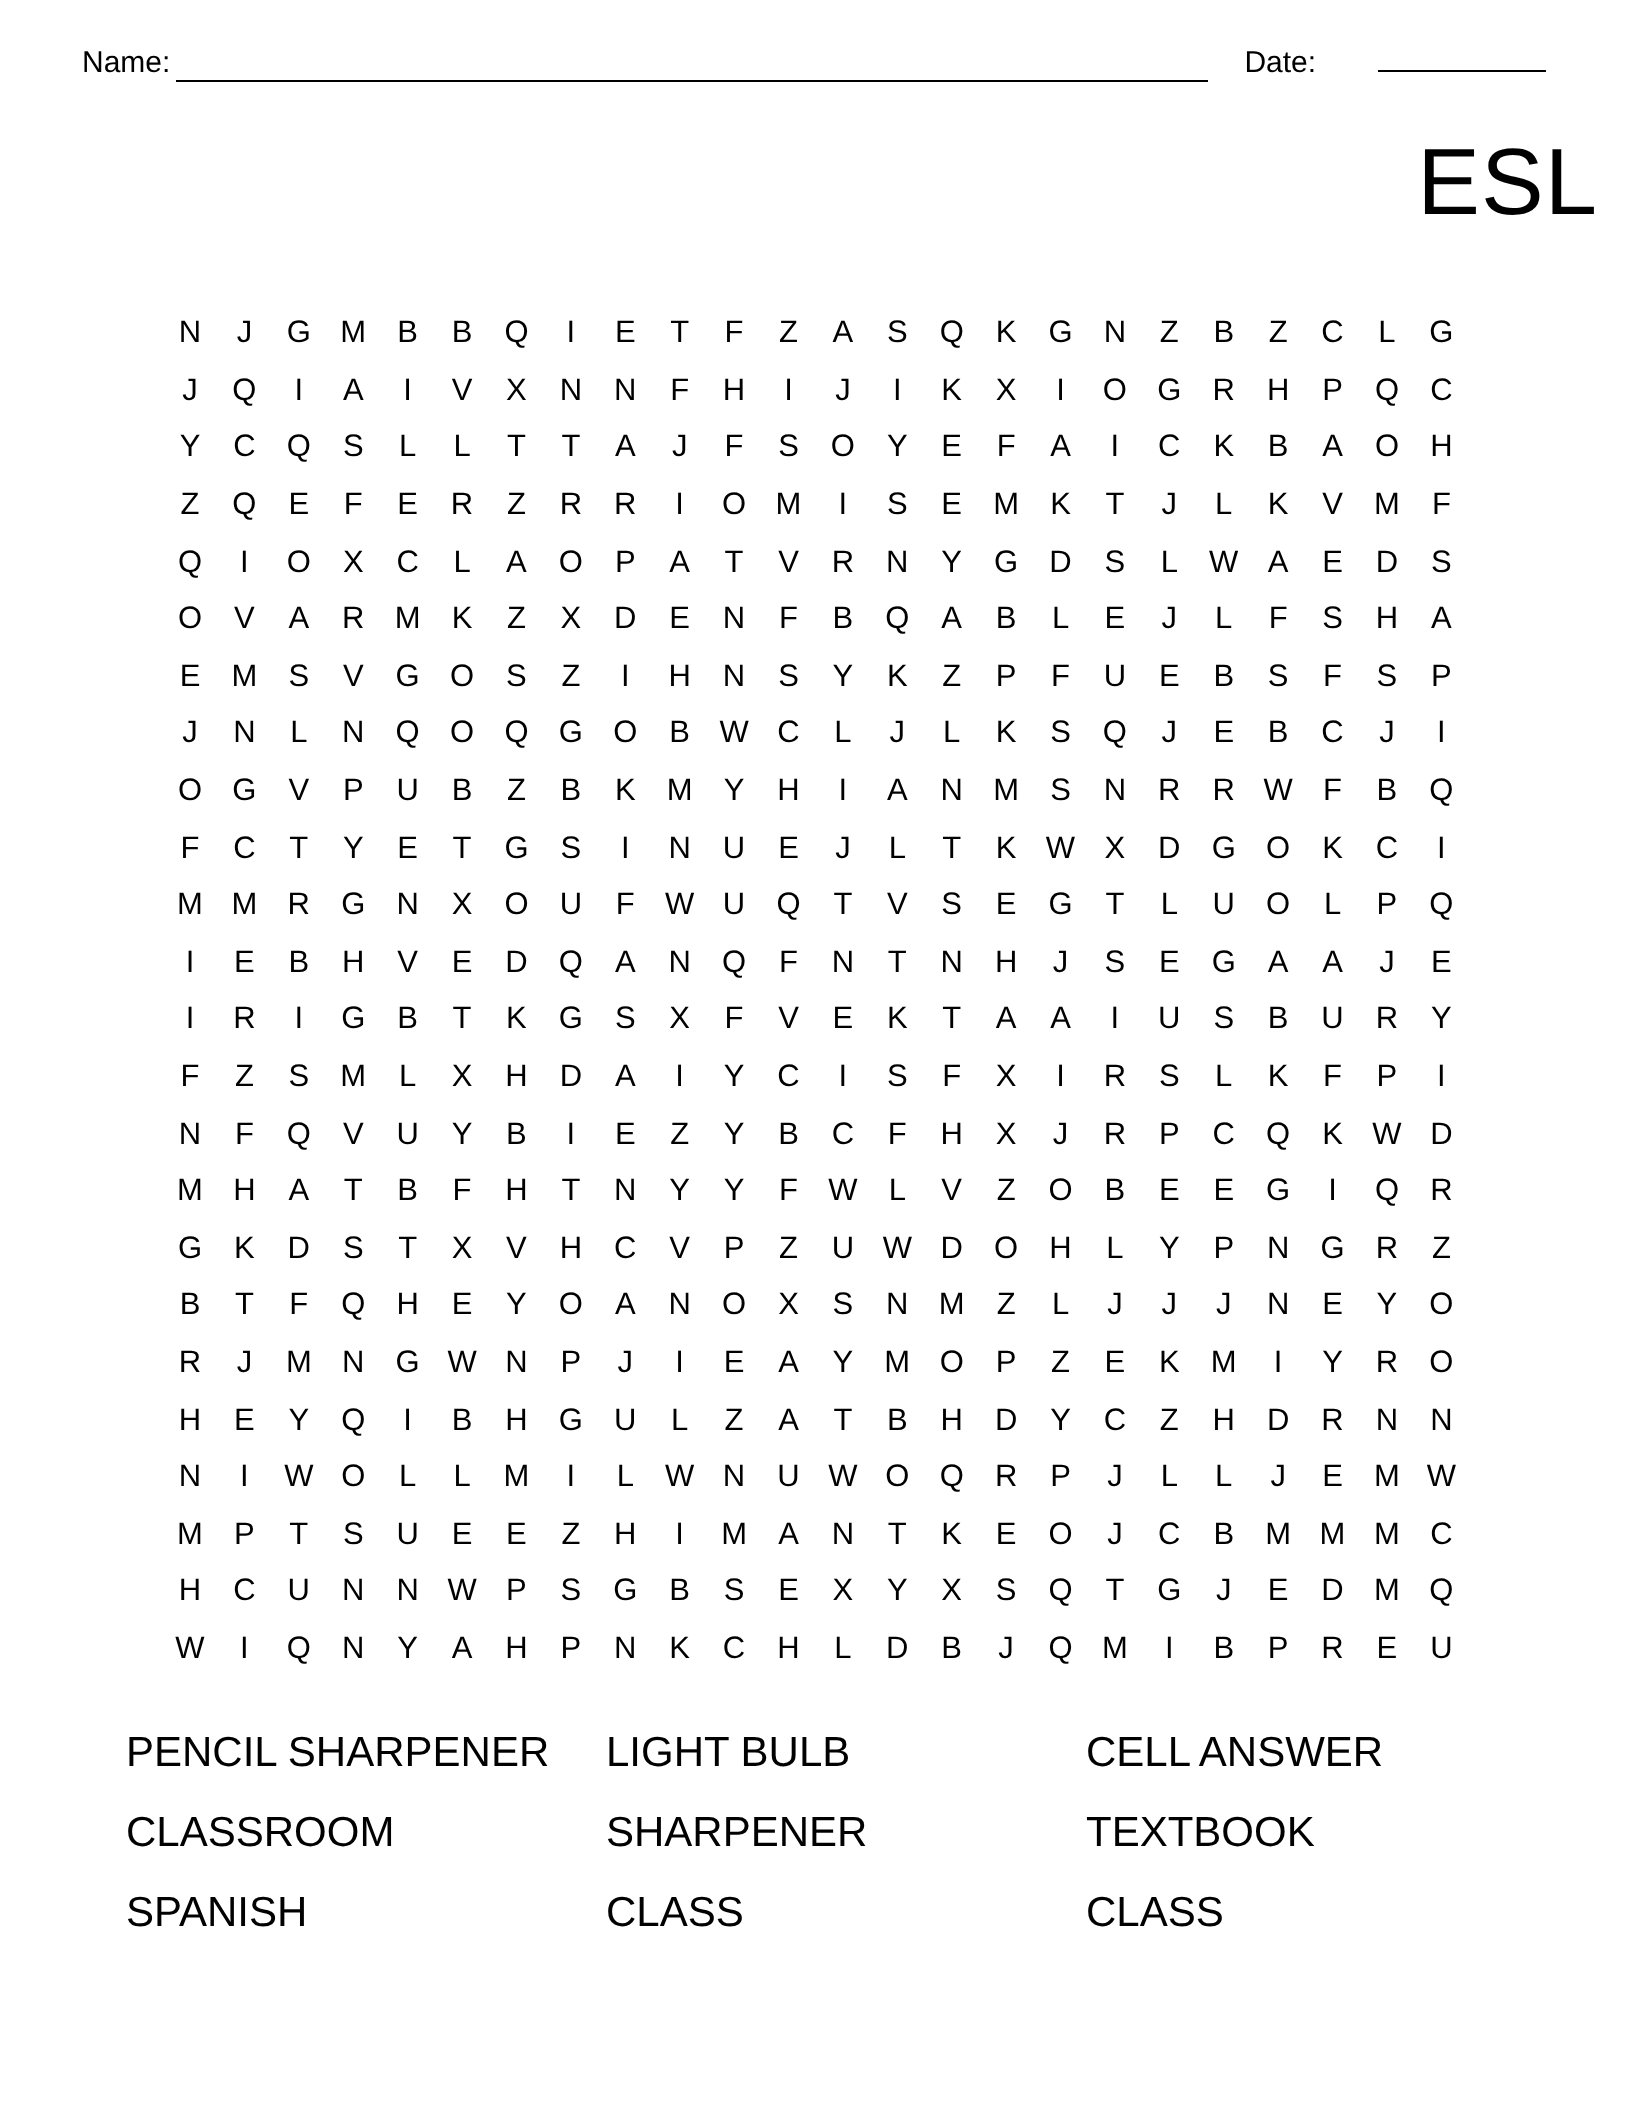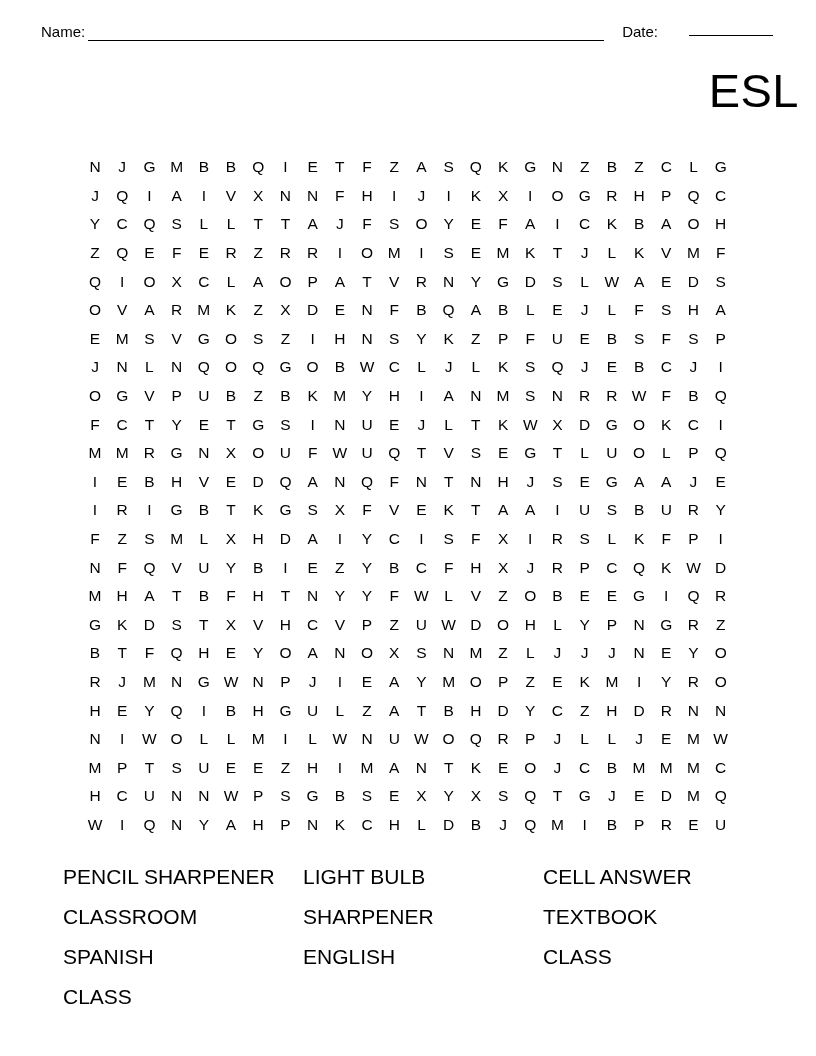--- a/index.html
+++ b/index.html
@@ -756,18 +756,17 @@
     </div>
 
   <div class="wordlist">
       <div class="word">PENCIL SHARPENER</div>
       <div class="word">LIGHT BULB</div>
       <div class="word">CELL ANSWER</div>
       <div class="word">CLASSROOM</div>
       <div class="word">SHARPENER</div>
       <div class="word">TEXTBOOK</div>
       <div class="word">SPANISH</div>
-      <div class="word">ENGLISH</div>
       <div class="word">CLASS</div>
       <div class="word">CLASS</div>
     </div>
 
 </div>
 
 </body></html>

